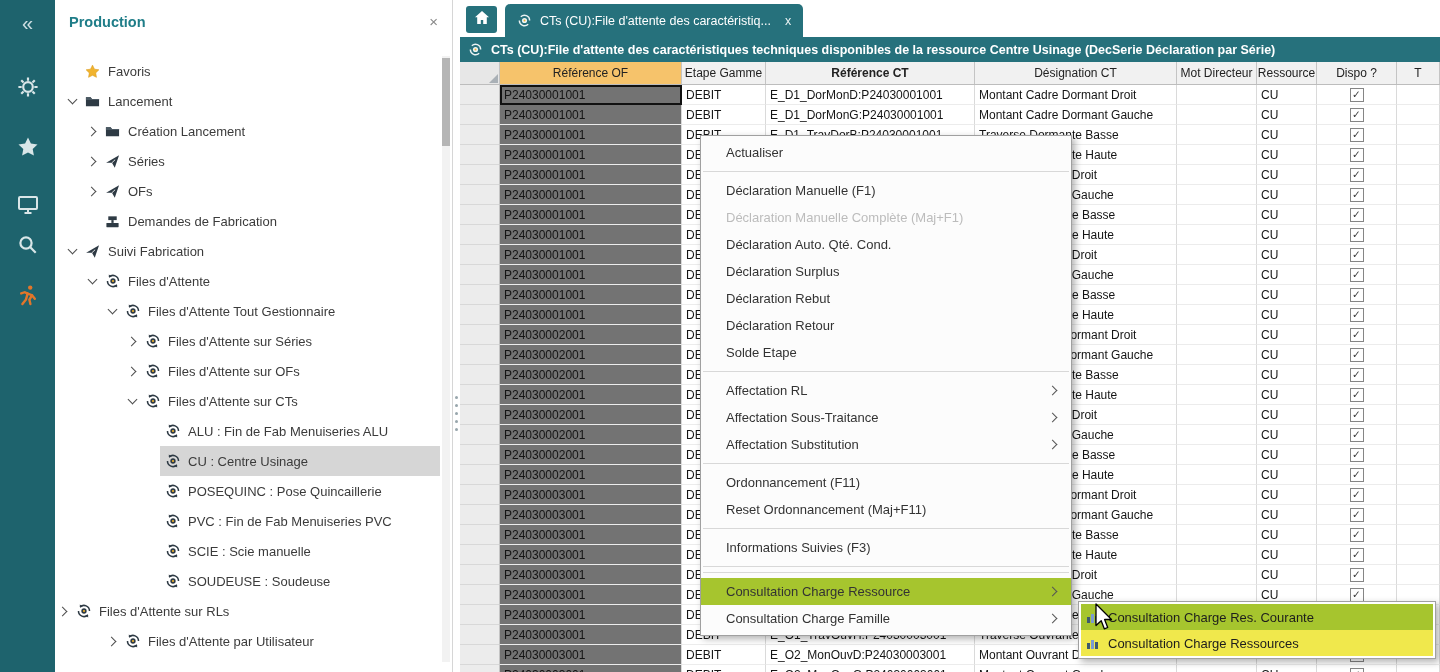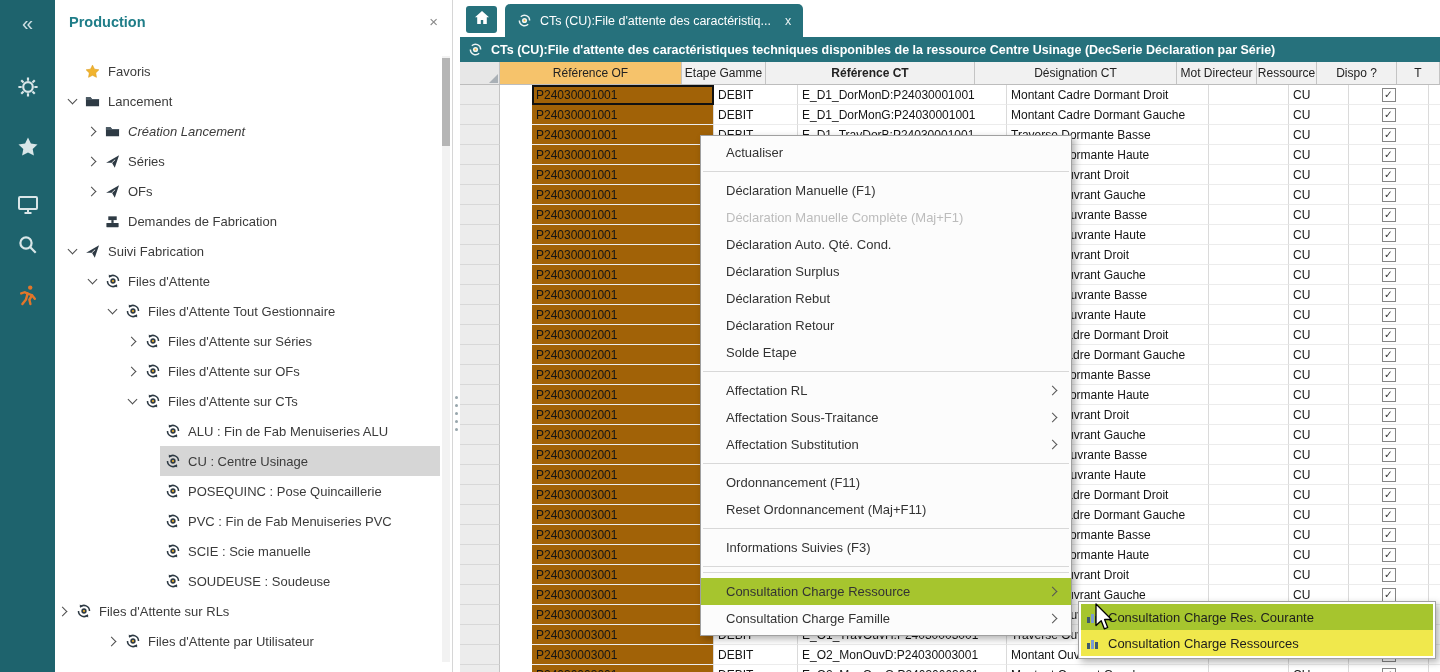--- a/index.html
+++ b/index.html
@@ -53,21 +53,21 @@
   .ghead{display:flex;height:22px;background:#f1f1f1;border-bottom:1px solid #bdbdbd;}
   .gh{box-sizing:border-box;flex:none;height:22px;border-right:1px solid #c4c4c4;background:#f1f1f1;
       display:flex;align-items:center;justify-content:center;font-size:12px;color:#222;white-space:nowrap;overflow:hidden;cursor:pointer;}
   .gh.sorted{background:#f6c36b;}
   .gh.selcol{background:#e7e7e7;position:relative;}
   .corner{position:absolute;right:1px;bottom:1px;width:0;height:0;border-left:9px solid transparent;border-bottom:9px solid #a9b0b6;}
   .grow{display:flex;height:20px;}
   .gc{box-sizing:border-box;flex:none;height:20px;border-right:1px solid #dadada;border-bottom:1px solid #ececec;
       background:#fff;font-size:12px;color:#141414;padding:0 4px;display:flex;align-items:center;white-space:nowrap;overflow:hidden;cursor:default;}
   .gc.selcol{background:#ececec;border-right:1px solid #c4c4c4;border-bottom:1px solid #d8d8d8;}
-  .gc.ofcol{background:#a16207;margin-left:32px;}
+  .gc.ofcol{background:#737373;}
   .gc.focus{outline:2px solid #111;outline-offset:-2px;}
   .gc.center{justify-content:center;}
   .checkbox{width:12px;height:12px;border:1px solid #858585;background:#fefefe;font-size:10.5px;line-height:11px;text-align:center;color:#3a3a3a;cursor:pointer;}
 
   
   #context-menu{position:absolute;left:700px;top:135px;width:372px;background:#fcfcfc;border:1px solid #a0a0a0;
                 box-shadow:3px 3px 7px rgba(0,0,0,.3);padding:3px 0;z-index:10;box-sizing:border-box;}
   .mi{height:27px;line-height:27px;font-size:13px;color:#333;padding-left:25px;position:relative;white-space:nowrap;cursor:pointer;}
   .mi.disabled{color:#bcbcbc;}
   .mi.hl-green{background:#a6c52e;}
@@ -169,21 +169,21 @@
           <div class="trow-inner">
             <span class="ticon">
               <svg viewBox="0 0 16 16" width="15" height="15">
                 <path d="M1 3.5h5l1.4 1.8H15V13H1z" fill="#2e3a44"></path>
                 <path d="M1 3.5h5l1.4 1.8H15v1.1H1z" fill="#4a5862"></path>
               </svg>
             </span>
             <span class="tlabel">Lancement</span>
           </div>
         </div>
-        <div class="trow" style="padding-left: 29px; font-style: italic;">
+        <div class="trow" style="padding-left: 29px;">
           <span class="chev-slot">
             <span class="chev closed"></span>
           </span>
           <div class="trow-inner">
             <span class="ticon">
               <svg viewBox="0 0 16 16" width="15" height="15">
                 <path d="M1 3.5h5l1.4 1.8H15V13H1z" fill="#2e3a44"></path>
                 <path d="M1 3.5h5l1.4 1.8H15v1.1H1z" fill="#4a5862"></path>
               </svg>
             </span>

